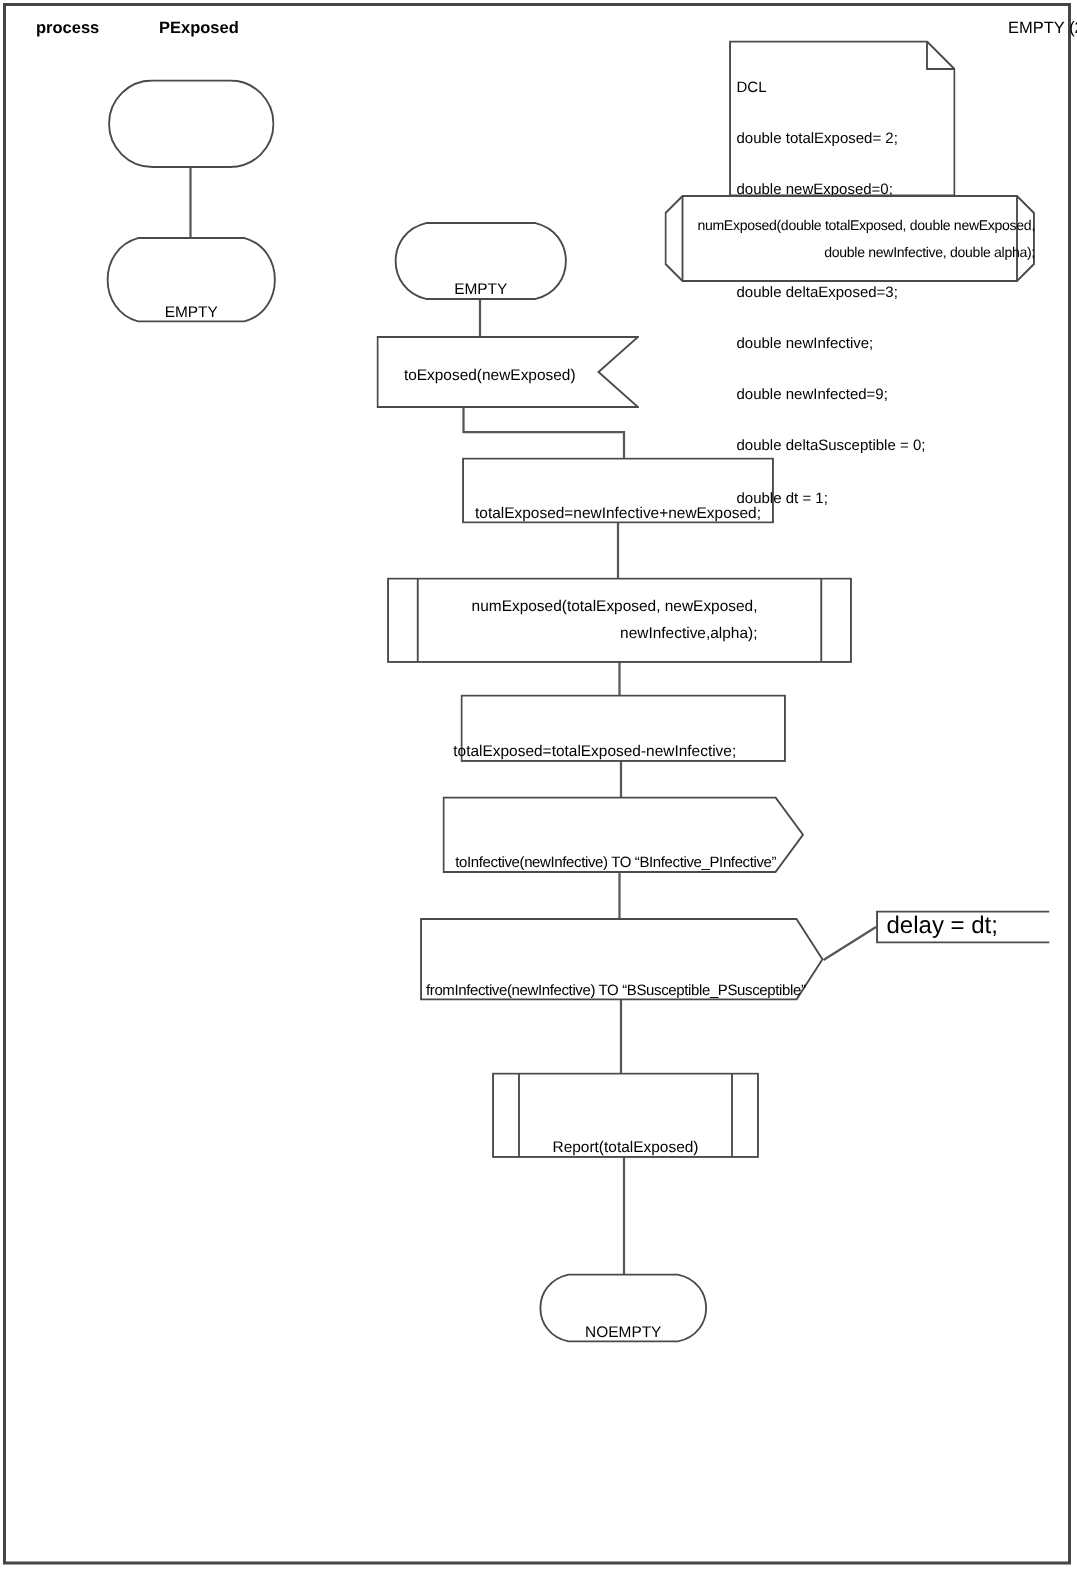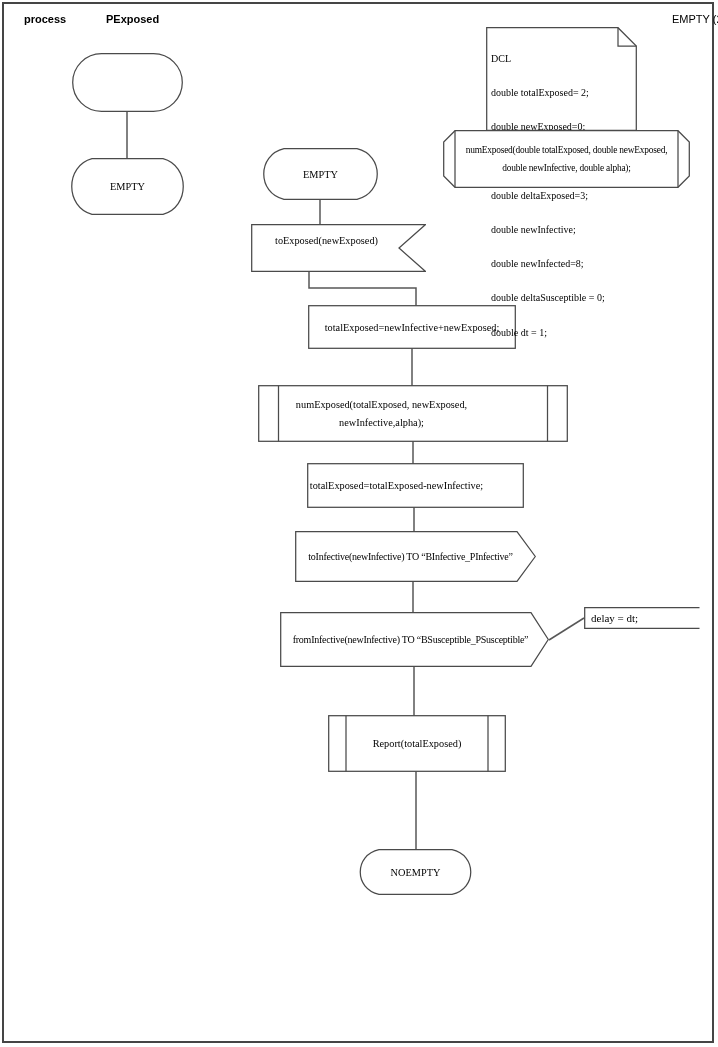--- a/index.html
+++ b/index.html
@@ -8,36 +8,36 @@
     font-family:"Liberation Sans","DejaVu Sans",sans-serif;color:#000;
     overflow:hidden;
   }
   .page-border{
     position:absolute;left:2px;top:2px;width:708px;height:1037px;
     border:2px solid #454545;pointer-events:none;
   }
   .hdr{position:absolute;top:13px;font-size:11px;white-space:nowrap;}
   .hdr.bold{font-weight:bold;}
   #connector-layer{position:absolute;left:0;top:0;}
-  .node{position:absolute;font-family:Liberation Serif, serif;}
+  .node{position:absolute;}
   .node > svg{position:absolute;left:0;top:0;display:block;}
   .label{
     position:absolute;left:0;top:0;right:0;bottom:0;
-    display:flex;align-items:center;justify-content:center;
+    display:flex;align-items:flex-end;justify-content:center;
     font-size:10.3px;white-space:pre;text-align:center;line-height:13px;
   }
   .label.two-line{flex-direction:column;line-height:18px;}
   .label.small{font-size:10px;letter-spacing:-0.25px;}
   .dcl-text{
     position:absolute;left:5px;top:3px;right:2px;
     font-size:10px;line-height:11.4px;white-space:pre;text-align:left;
   }
   .comment-label{
     position:absolute;left:7px;top:0;bottom:0;display:flex;align-items:center;
-    font-size:11px;white-space:pre;
+    font-size:16px;white-space:pre;
   }
   .shape-stroke{fill:#ffffff;stroke:#4a4a4a;stroke-width:1.25;}
   .shape-line{fill:none;stroke:#4a4a4a;stroke-width:1.25;}
 </style>
 </head>
 <body>
 
 <div class="page-border"></div>
 
 <div class="hdr bold" style="left:24px;">process</div>
@@ -152,21 +152,21 @@
     <path class="shape-stroke" d="M0.7,0.7 H132 L150.3,19 V103.3 H0.7 Z"></path>
     <path class="shape-line" d="M132,0.7 V19 H150.3"></path>
   </svg>
   <div class="dcl-text">
     <div>DCL</div>
     <div>double totalExposed= 2;</div>
     <div>double newExposed=0;</div>
     <div>double alpha=0.156739812;</div>
     <div>double deltaExposed=3;</div>
     <div>double newInfective;</div>
-    <div>double newInfected=8;</div>
+    <div>double newInfected=9;</div>
     <div>double deltaSusceptible = 0;</div>
     <div>double dt = 1;</div>
   </div>
 </div>
 
 <div class="node" style="left:443px;top:130px;width:247px;height:58px;">
   <svg width="247" height="58">
     <path class="shape-stroke" d="M12,0.7 H235 L246.3,12 V46 L235,57.3 H12 L0.7,46 V12 Z"></path>
     <path class="shape-line" d="M12,0.7 V57.3 M235,0.7 V57.3"></path>
   </svg>

